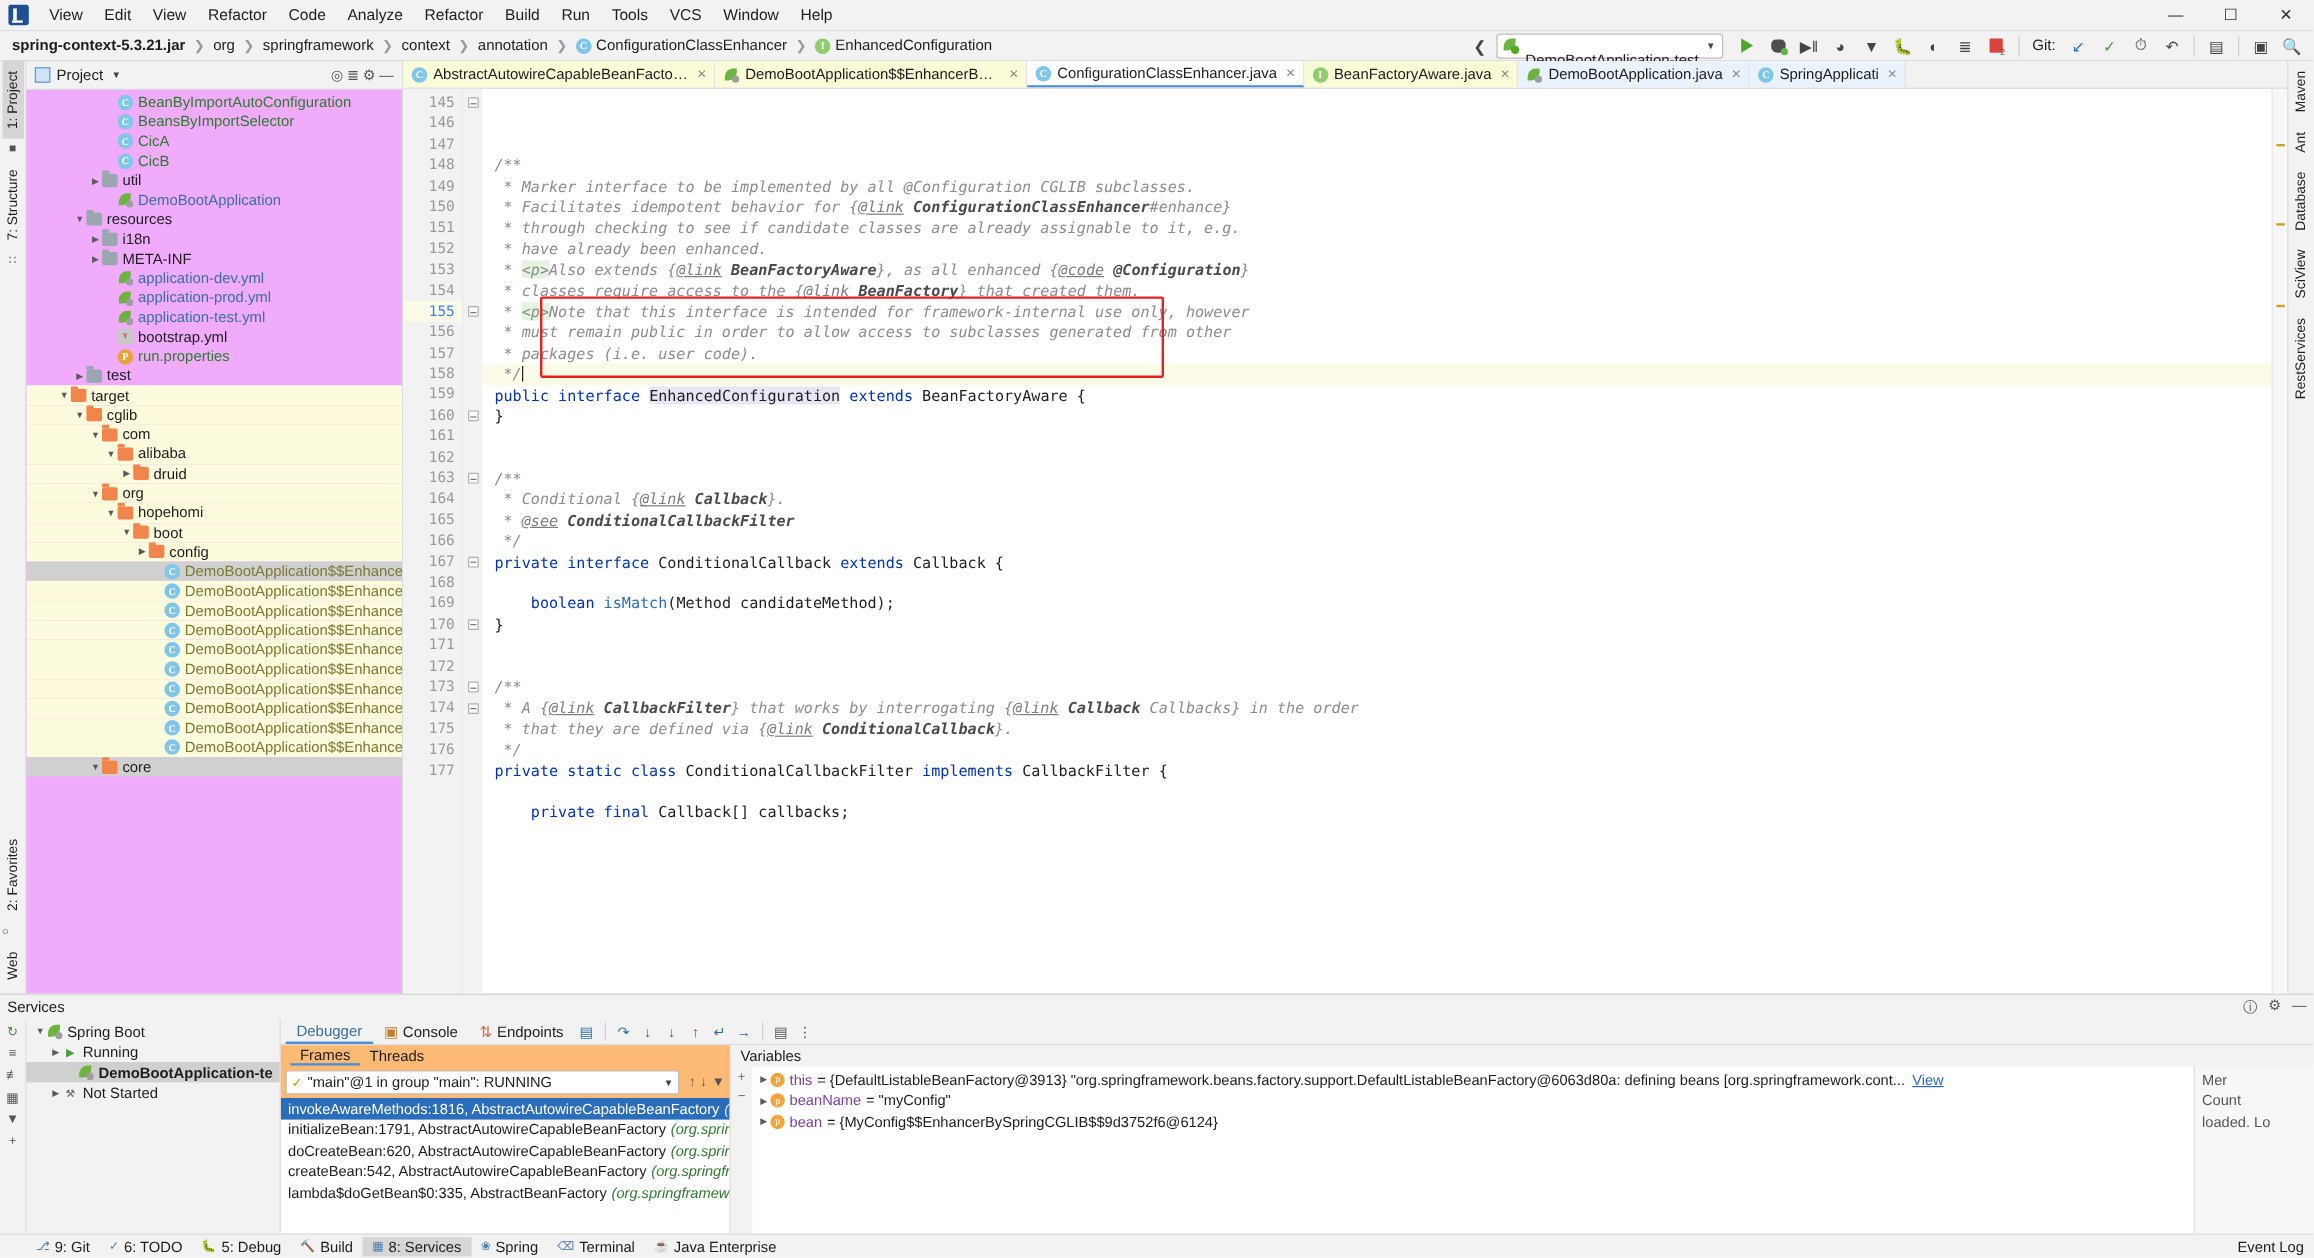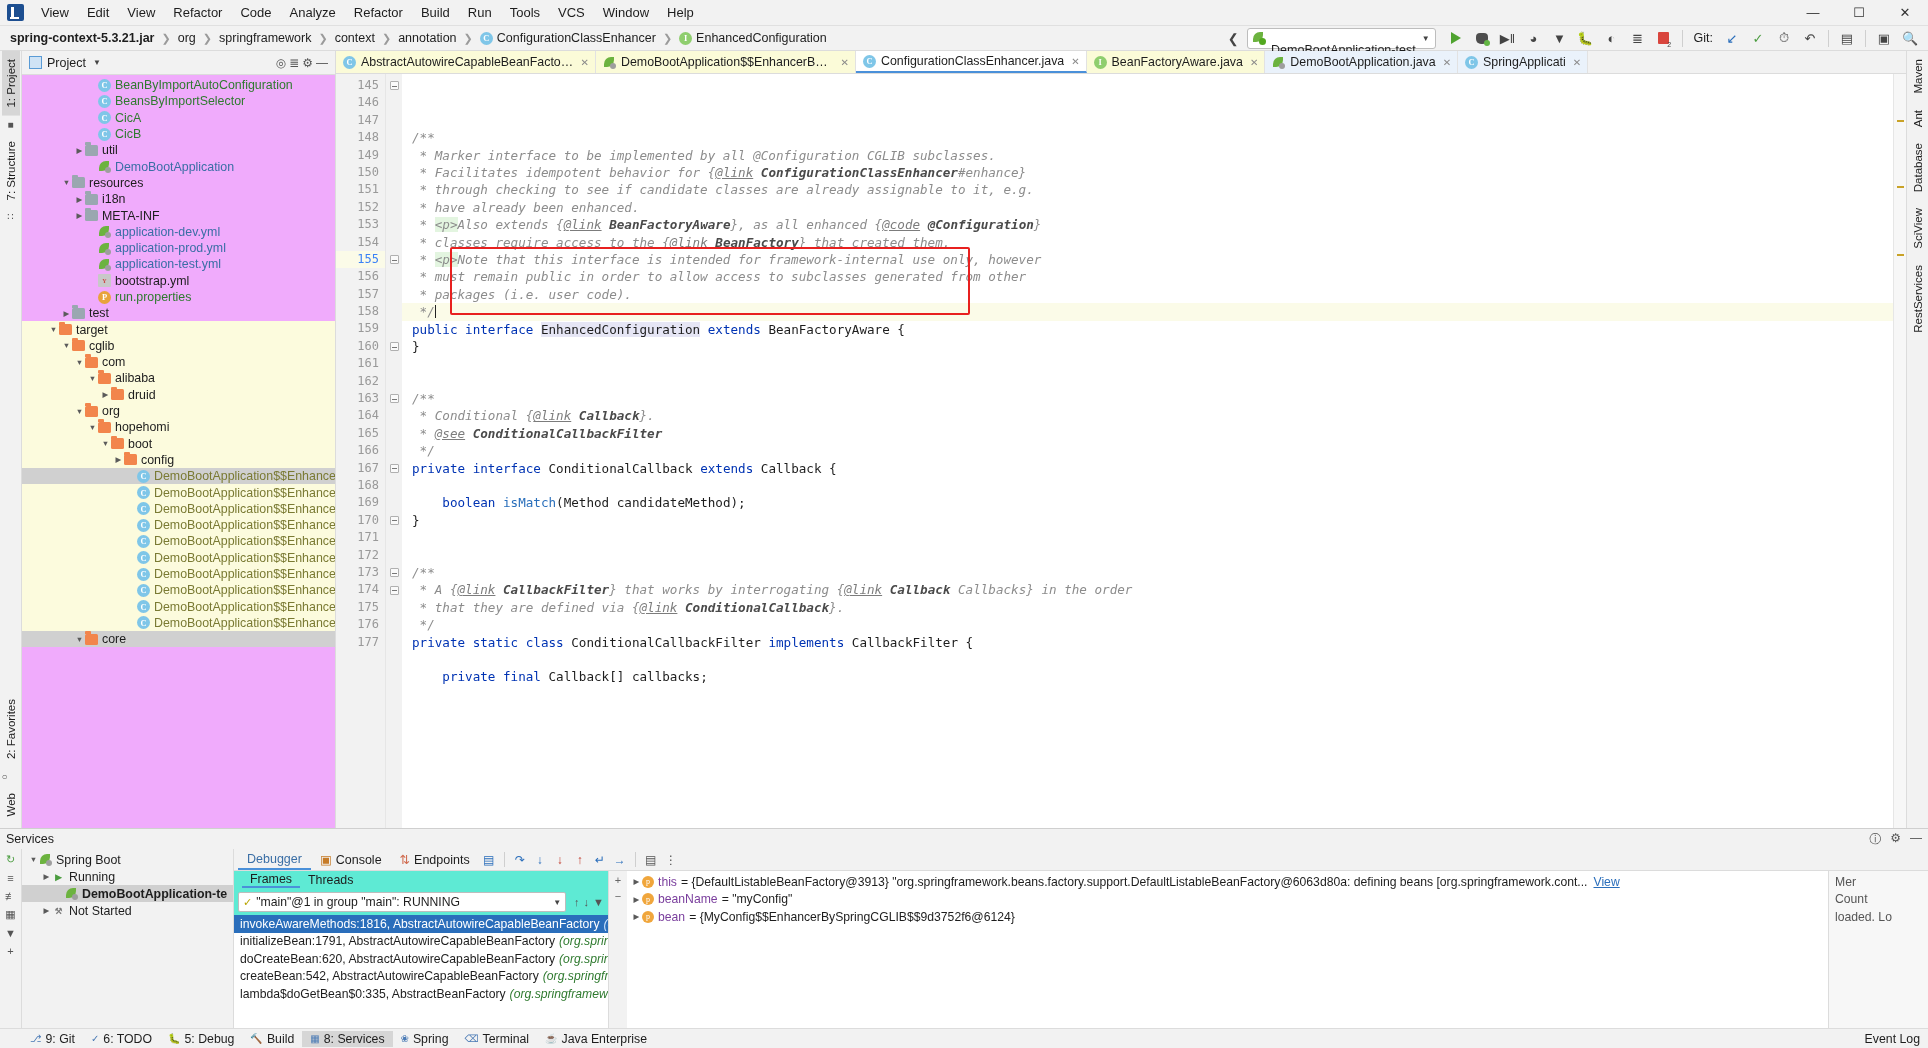--- a/index.html
+++ b/index.html
@@ -175,21 +175,21 @@
   .dbg-area { flex:1 1 auto; display:flex; flex-direction:column; min-width:0; }
   .dbg-tabs { height:22px; display:flex; align-items:center; gap:0; flex:0 0 22px;
     border-bottom:1px solid #dcdcdc; padding-left:4px; }
   .dtab { font-size:12.5px; padding:2px 9px; display:flex; align-items:center; gap:4px; }
   .dtab.active { color:#3a6ea5; border-bottom:2px solid #4a90d9; }
   .dtoolsep { width:1px; height:15px; background:#cfcfcf; margin:0 5px; }
   .d-ico { width:20px; height:19px; display:flex; align-items:center; justify-content:center;
     font-size:12px; color:#555; }
   .dbg-body { flex:1 1 auto; display:flex; min-height:0; }
   .frames { width:375px; flex:0 0 375px; border-right:1px solid #dcdcdc; display:flex;
-    flex-direction:column; background:#5eead4; }
+    flex-direction:column; background:#fdba74; }
   .ft-tabs { height:18px; display:flex; align-items:center; gap:0; padding-left:8px;
     font-size:12.4px; flex:0 0 18px; }
   .ft-tabs .ft { padding:0 8px; }
   .ft-tabs .ft.active { border-bottom:2px solid #4a90d9; }
   .thread-sel { margin:3px 4px; height:20px; background:#fff; border:1px solid #bdbdbd;
     display:flex; align-items:center; padding:0 4px; font-size:12.2px; border-radius:2px; }
   .thread-sel .star { color:#b8a400; margin-right:4px; font-size:11px; }
   .thread-sel .cv { margin-left:auto; font-size:8px; color:#444; }
   .frame-tools { display:flex; align-items:center; gap:4px; padding:0 4px; color:#555;
     font-size:11px; }
@@ -801,20 +801,21 @@
                   <span>createBean:542, AbstractAutowireCapableBeanFactory</span>
                   <span class="pkg">(org.springframework</span>
                 </div>
                 <div class="frame-row">
                   <span>lambda$doGetBean$0:335, AbstractBeanFactory</span>
                   <span class="pkg">(org.springframework.bean</span>
                 </div>
               </div>
           </div>
           <div class="vars">
+            <div class="vars-head">Variables</div>
             <div class="vars-body">
               <div class="vars-gutter">
                 <span>+</span>
                 <span>−</span>
               </div>
               <div class="vars-list" id="varlist">
                   <div class="var-row">
                     <span class="arrow">▶</span>
                     <span class="pdot">p</span>
                     <span class="vname">this</span>

